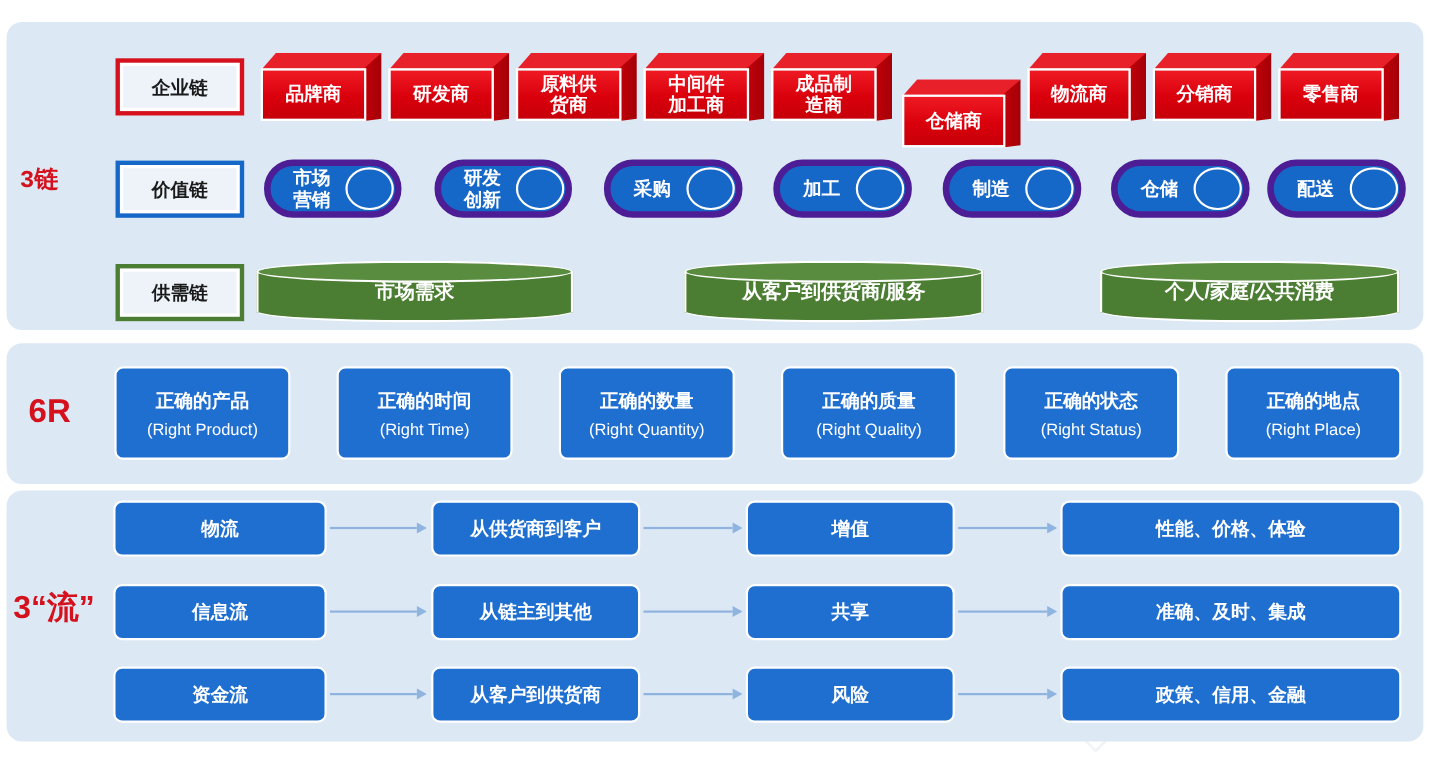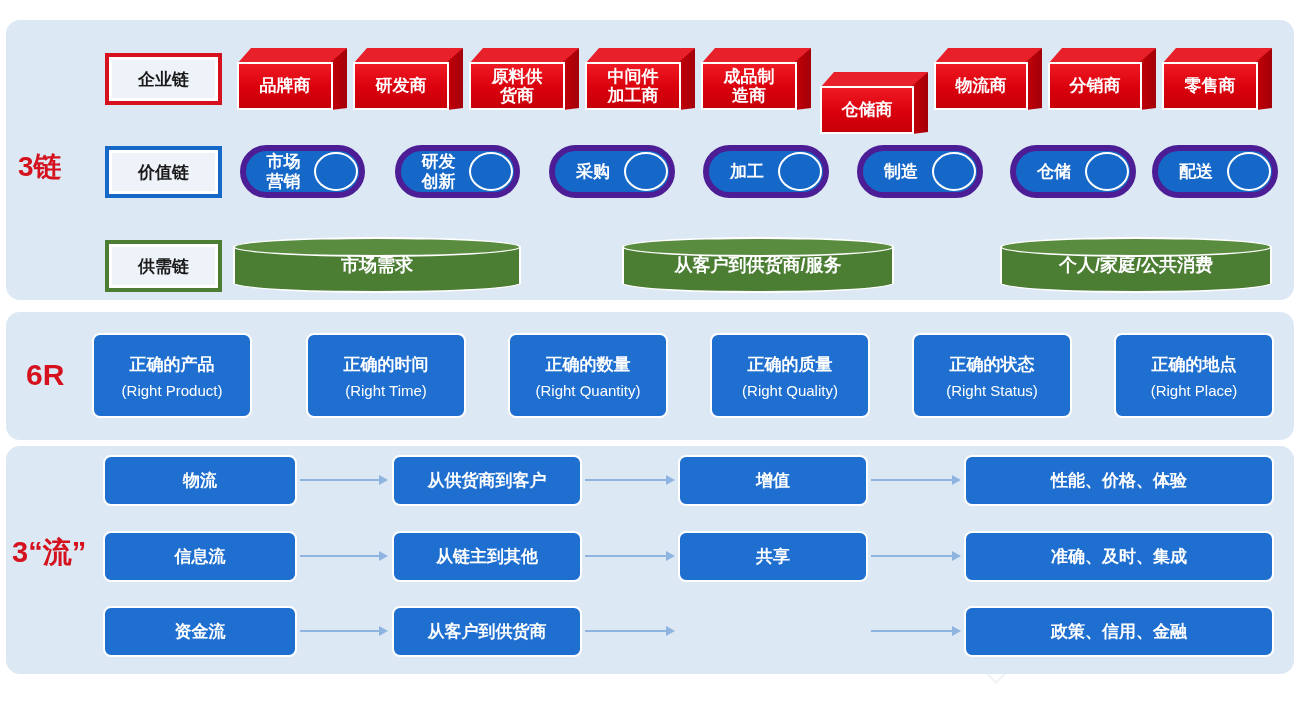--- a/index.html
+++ b/index.html
@@ -22,21 +22,21 @@
   #panel-flows{left:6px;top:446px;width:1288px;height:228px;}
 
   
   .row-label{
     position:absolute;
     color:#d4111c;
     font-weight:bold;
     white-space:nowrap;
     letter-spacing:0px;
   }
-  #label-3chain{left:18px;top:148px;font-size:28px;}
+  #label-3chain{left:18px;top:148px;font-size:22px;font-family:Liberation Mono, monospace;}
   #label-6r{left:26px;top:358px;font-size:30px;}
   #label-3flow{left:12px;top:533px;font-size:29px;}
 
   
   .plaque{
     position:absolute;
     left:105px;width:117px;height:52px;
     background:#eef3f9;
     box-sizing:border-box;
     display:flex;align-items:center;justify-content:center;
@@ -276,21 +276,21 @@
   <div class="cyl-v" style="left:1000px;width:272px;">
     <div class="ebot"></div>
     <div class="body"></div>
     <div class="etop"></div>
     <div class="txt">个人/家庭/公共消费</div>
   </div>
 
   <div class="panel" id="panel-6r"></div>
   <div class="row-label" id="label-6r">6R</div>
 
-  <div class="r-card" style="left:92px;justify-content:center;">
+  <div class="r-card" style="left:104px;justify-content:center;">
     <div class="cn">正确的产品</div>
     <div class="en">(Right Product)</div>
   </div>
   <div class="r-card" style="left:306px;">
     <div class="cn">正确的时间</div>
     <div class="en">(Right Time)</div>
   </div>
   <div class="r-card" style="left:508px;">
     <div class="cn">正确的数量</div>
     <div class="en">(Right Quantity)</div>
@@ -348,19 +348,20 @@
   <div class="flow-box" style="left:103px;top:606px;width:194px;">资金流</div>
   <div class="arrow" style="left:300px;top:625px;width:88px;">
     <div class="line"></div>
     <div class="head"></div>
   </div>
   <div class="flow-box" style="left:392px;top:606px;width:190px;">从客户到供货商</div>
   <div class="arrow" style="left:585px;top:625px;width:90px;">
     <div class="line"></div>
     <div class="head"></div>
   </div>
+  <div class="flow-box" style="left:678px;top:606px;width:190px;">风险</div>
   <div class="arrow" style="left:871px;top:625px;width:90px;">
     <div class="line"></div>
     <div class="head"></div>
   </div>
   <div class="flow-box" style="left:964px;top:606px;width:310px;">政策、信用、金融</div>
 
 </div>
 
 </body></html>

